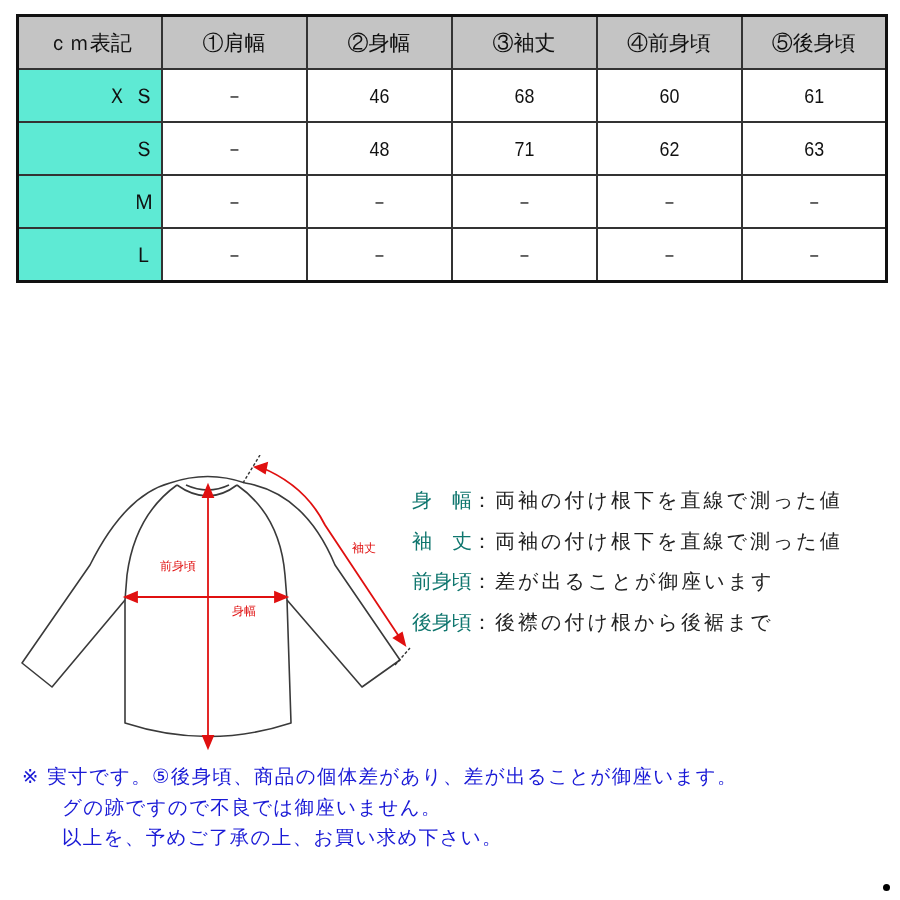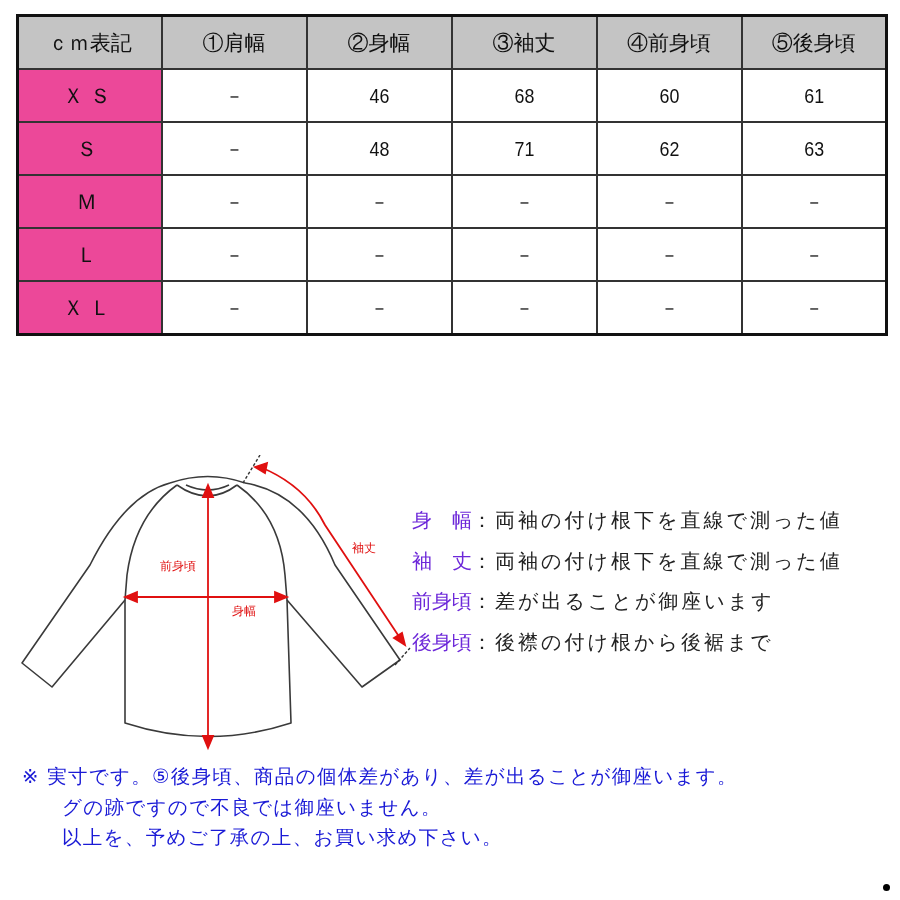--- a/index.html
+++ b/index.html
@@ -1,26 +1,26 @@
 <!DOCTYPE html>
 <html><head>
 <meta charset="utf-8">
 <style>
   html, body { margin:0; padding:0; background:#fff; }
   body { width:900px; height:900px; position:relative; overflow:hidden; font-family:"DejaVu Sans", sans-serif; }
   .size-table { position:absolute; left:16px; top:14px; width:869px; border-collapse:collapse; border:3px solid #111; table-layout:fixed; }
   .size-table td, .size-table th { border:2px solid #333; text-align:center; font-weight:normal; height:51px; padding:0; font-size:21px; color:#111; font-family:"Liberation Sans Narrow","Liberation Sans", sans-serif; }
   .size-table th { background:#c4c4c4; font-size:21px; }
-  .size-table td.rowhead { background:#ec4899; letter-spacing:6px; }
+  .size-table td.rowhead { background:#5eead4; letter-spacing:6px;text-align:right; }
   .size-table td.val { font-family:"Liberation Sans", sans-serif; transform:scaleX(0.85); }
   .size-table td.foot { height:52px; font-size:14px; line-height:23px; font-family:"DejaVu Sans Mono", monospace; letter-spacing:-0.5px; transform:none; }
   .diagram { position:absolute; left:15px; top:455px; width:420px; height:300px; }
   .legend { position:absolute; left:412px; top:487px; }
   .legend-row { height:40.5px; font-size:20px; color:#222; white-space:nowrap; letter-spacing:3px; }
-  .legend-term { color:#6d28d9; display:inline-block; width:60px; letter-spacing:0;margin-top:20px; }
+  .legend-term { color:#0f766e; display:inline-block; width:60px; letter-spacing:0; }
   .notes { position:absolute; left:22px; top:762px; color:#1a1ad6; font-size:19.5px; line-height:30.5px; letter-spacing:1.3px; }
   .note-line { white-space:nowrap; }
   .note-line.indent { padding-left:40px; }
   .dot { position:absolute; left:883px; top:884px; width:7px; height:7px; border-radius:50%; background:#000; }
 </style>
 </head>
 <body>
 
 <table class="size-table">
   <colgroup>
@@ -59,28 +59,20 @@
   <tr>
     <td class="rowhead">Ｍ</td>
     <td class="val">－</td>
     <td class="val">－</td>
     <td class="val">－</td>
     <td class="val">－</td>
     <td class="val">－</td>
   </tr>
   <tr>
     <td class="rowhead">Ｌ</td>
-    <td class="val">－</td>
-    <td class="val">－</td>
-    <td class="val">－</td>
-    <td class="val">－</td>
-    <td class="val">－</td>
-  </tr>
-  <tr>
-    <td class="rowhead">ＸＬ</td>
     <td class="val">－</td>
     <td class="val">－</td>
     <td class="val">－</td>
     <td class="val">－</td>
     <td class="val">－</td>
   </tr>
 </tbody>
   </table>
 
 <svg class="diagram" viewBox="0 0 420 300" width="420" height="300">

